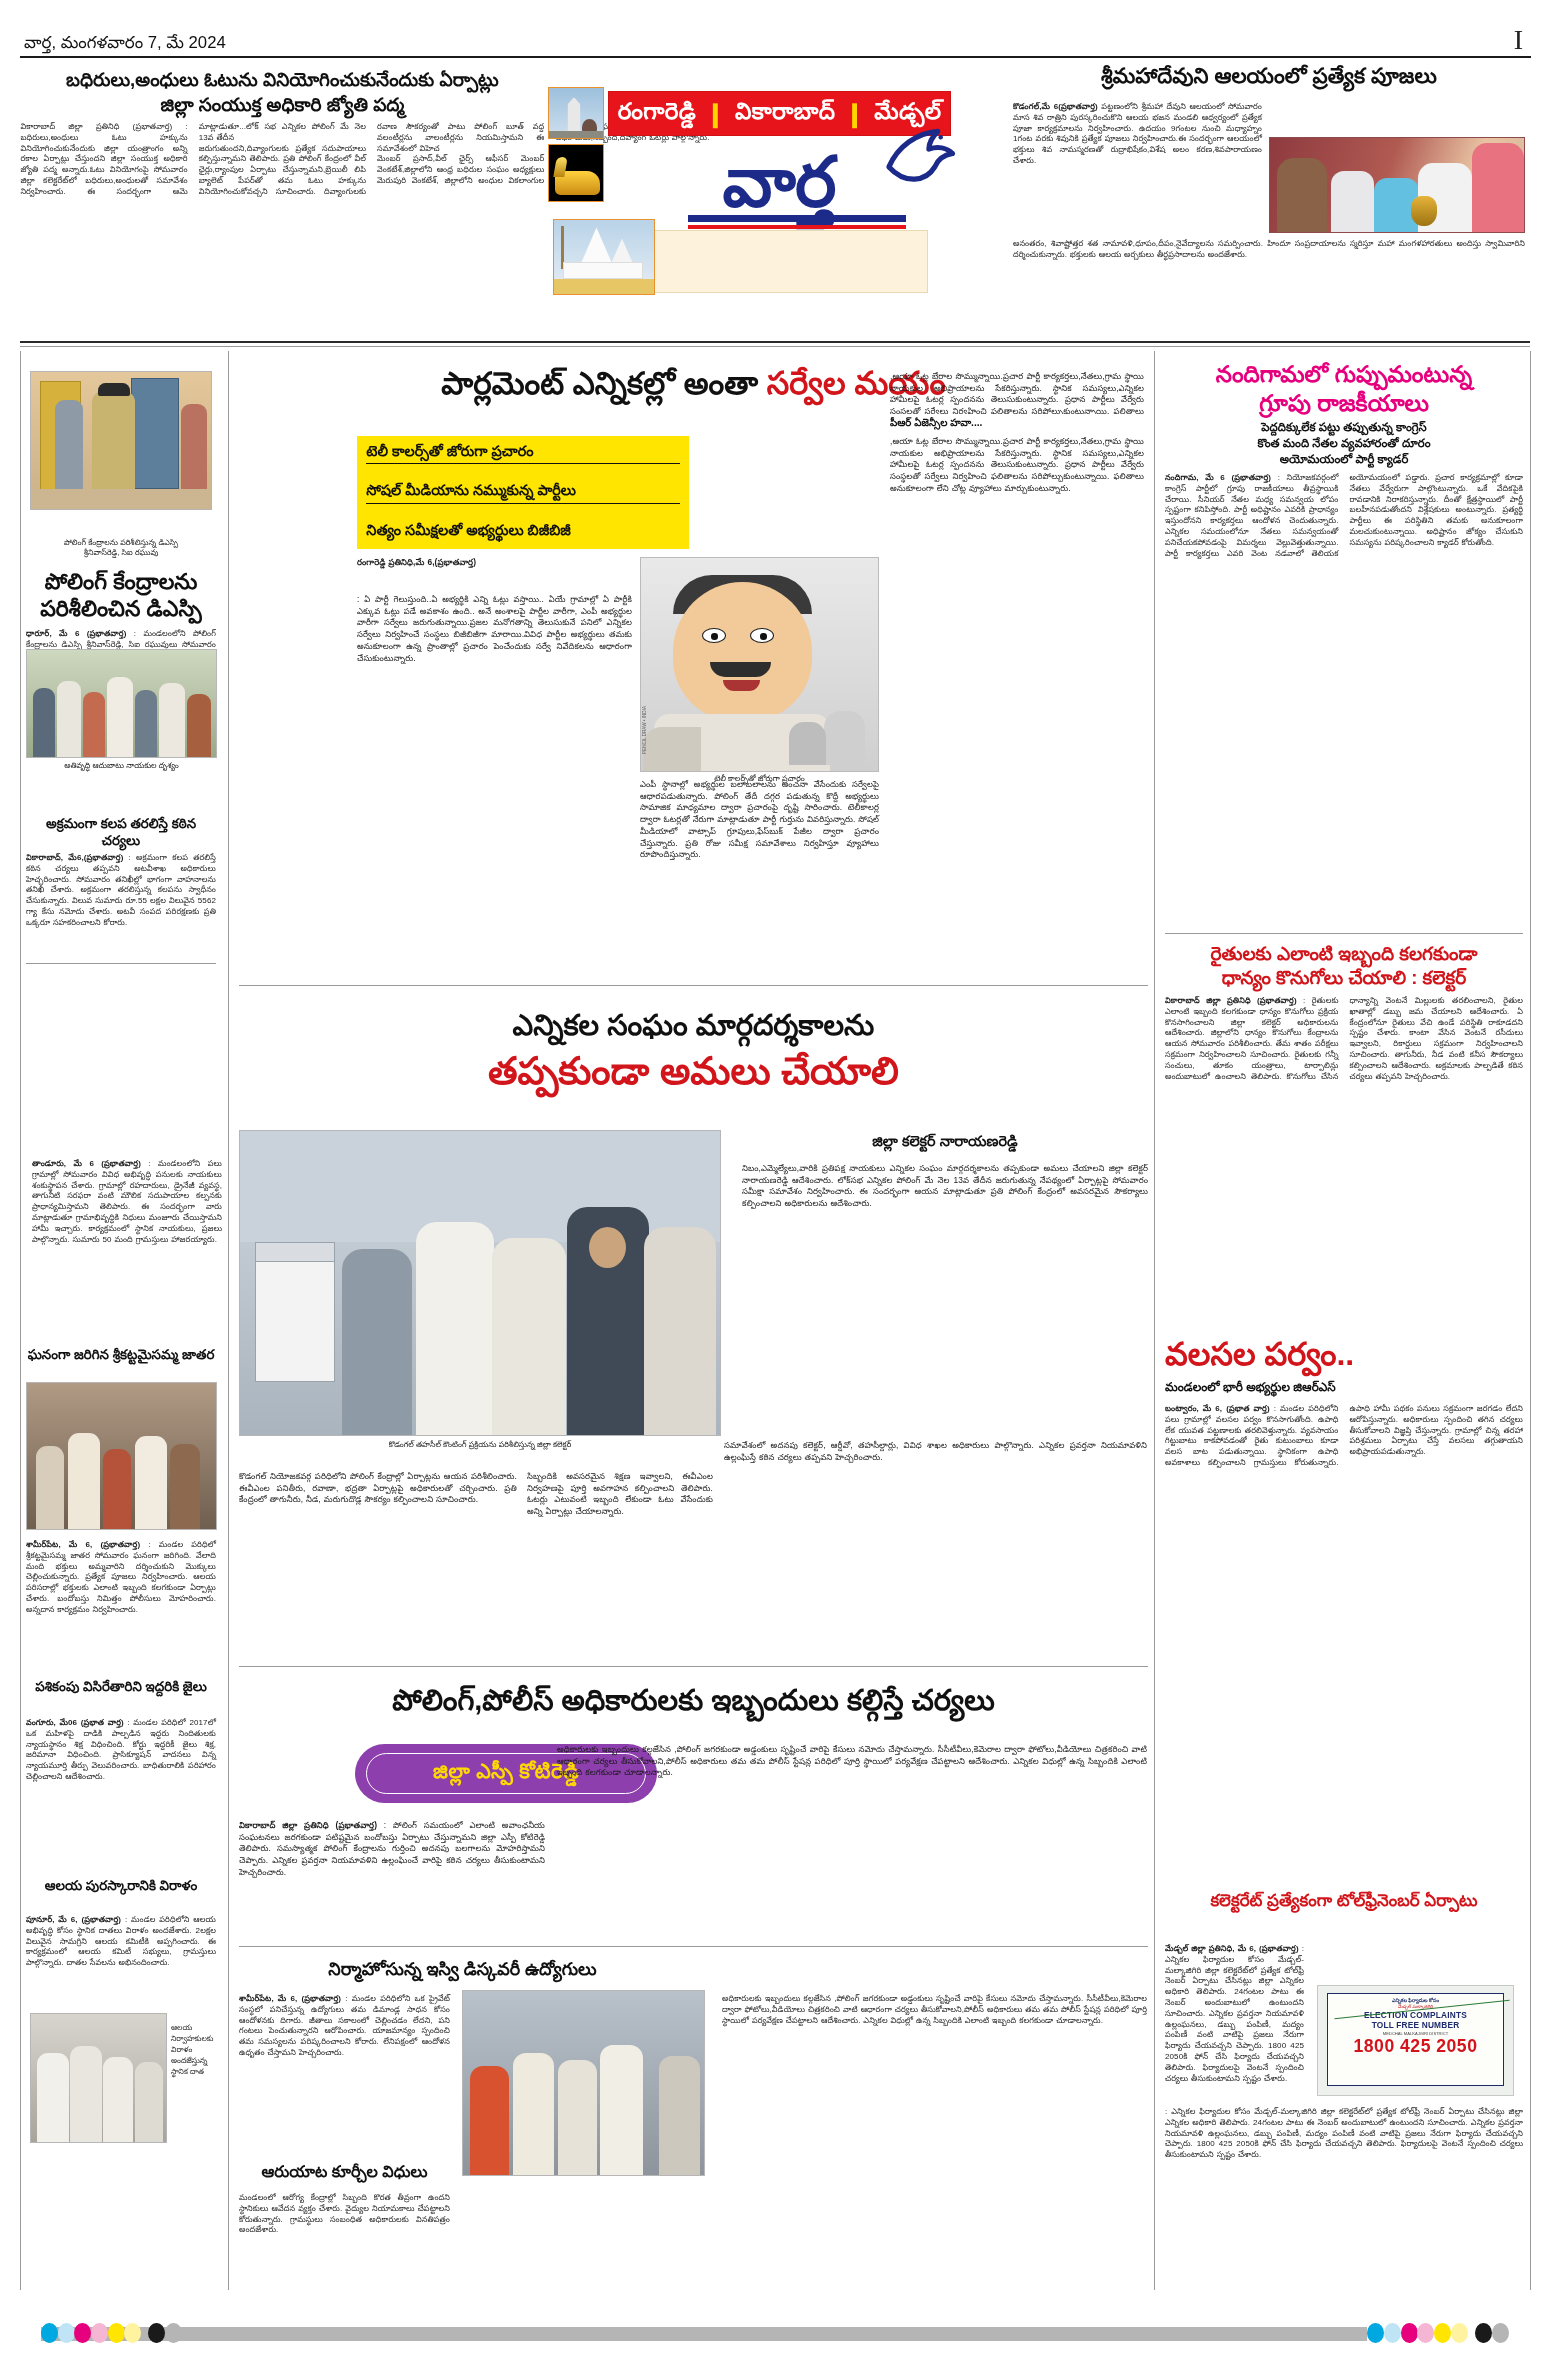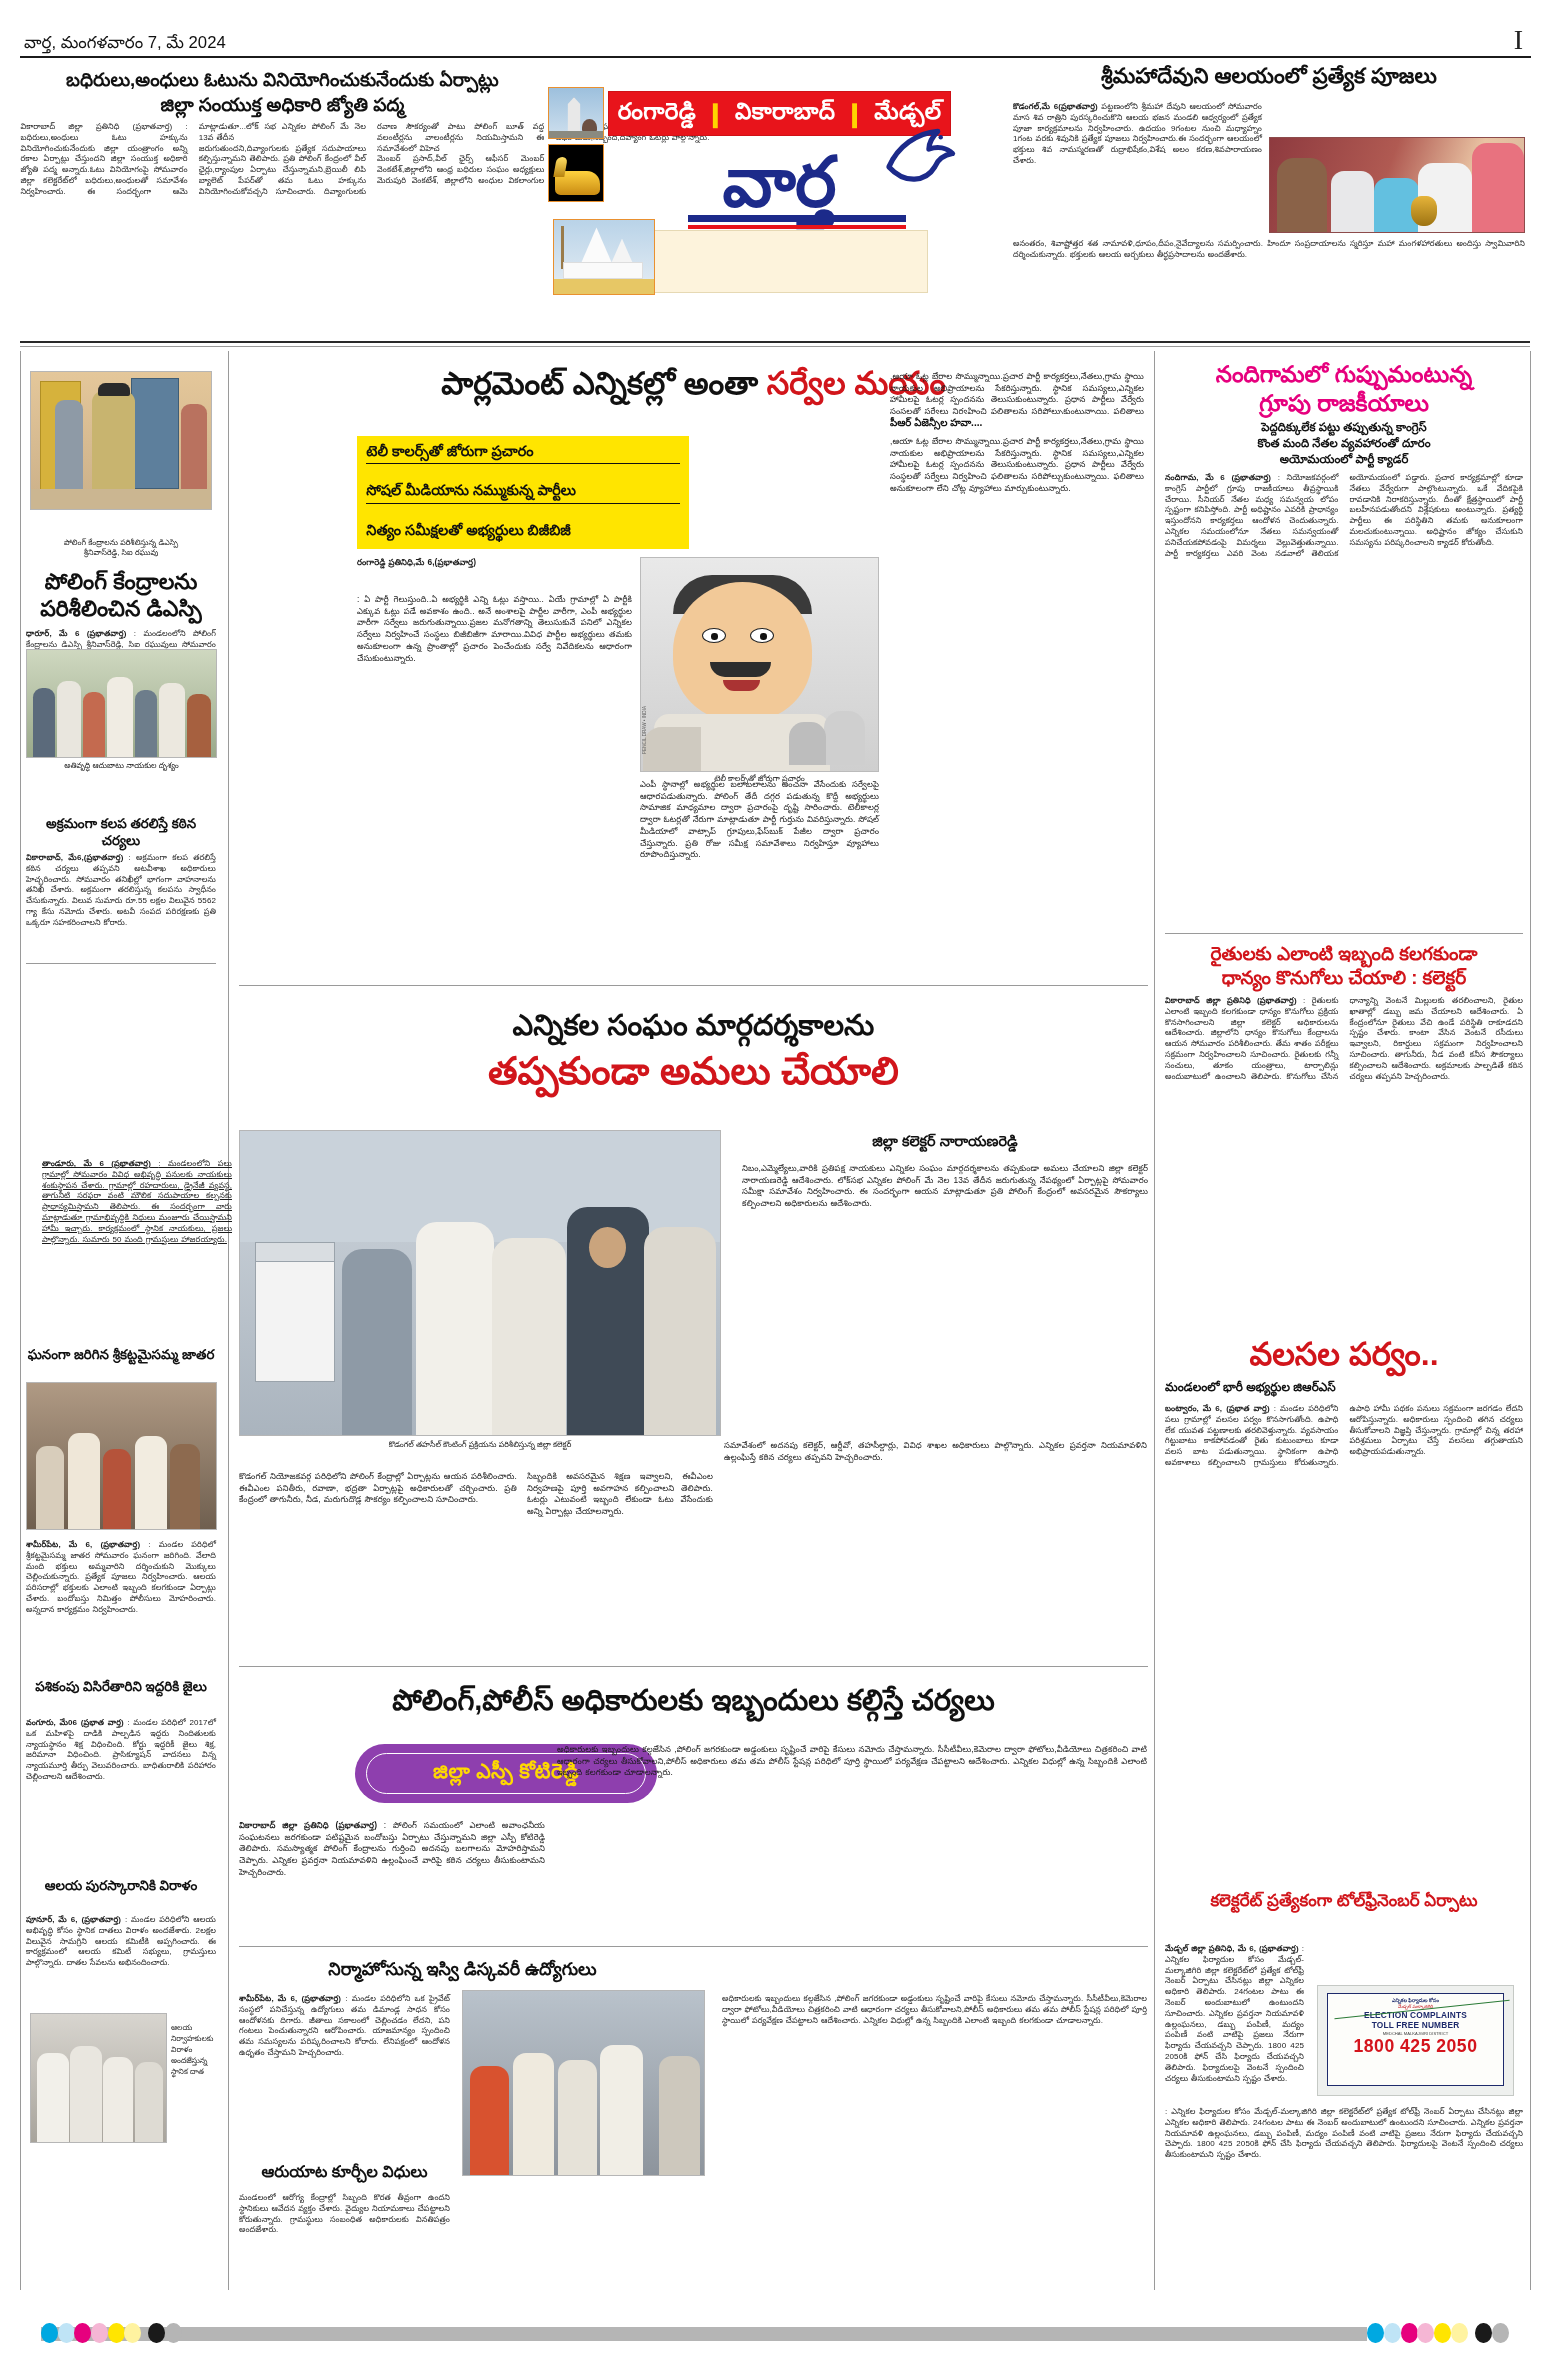--- a/index.html
+++ b/index.html
@@ -368,21 +368,21 @@
     <div class="p" style="left:5.6px;width:22px;height:69px;background:#5b6a7b;"></div>
     <div class="p" style="left:30px;width:24px;height:76px;background:#e9e6de;"></div>
     <div class="p" style="left:56px;width:22px;height:65px;background:#c46a4f;"></div>
     <div class="p" style="left:80px;width:26px;height:80px;background:#f0ece3;"></div>
     <div class="p" style="left:108px;width:22px;height:67px;background:#6d7d8b;"></div>
     <div class="p" style="left:132px;width:26px;height:74px;background:#ece8df;"></div>
     <div class="p" style="left:160px;width:24px;height:63px;background:#a6603f;"></div>
   </div>
   <div class="cap" style="left:26px; top:761px; width:191px;">అతివృద్ధి ఆదుబాటు నాయకుల దృశ్యం</div>
 
-  <div class="body-txt small" style="position:absolute; left:42px; top:1159px; width:190px;text-decoration:underline;">
+  <div class="body-txt small" style="position:absolute; left:32px; top:1159px; width:190px;">
     <span class="lead">తాండూరు, మే 6 (ప్రభాతవార్త)</span>
     <span>: మండలంలోని పలు గ్రామాల్లో సోమవారం వివిధ అభివృద్ధి పనులకు నాయకులు శంకుస్థాపన చేశారు. గ్రామాల్లో రహదారులు, డ్రైనేజీ వ్యవస్థ, తాగునీటి సరఫరా వంటి మౌలిక సదుపాయాల కల్పనకు ప్రాధాన్యమిస్తామని తెలిపారు. ఈ సందర్భంగా వారు మాట్లాడుతూ గ్రామాభివృద్ధికి నిధులు మంజూరు చేయిస్తామని హామీ ఇచ్చారు. కార్యక్రమంలో స్థానిక నాయకులు, ప్రజలు పాల్గొన్నారు. సుమారు 50 మంది గ్రామస్తులు హాజరయ్యారు.</span>
   </div>
 
   <div class="sec-h" style="left:26px; top:1347px; width:190px; font-size:13.4px; line-height:16.7px;">ఘనంగా జరిగిన శ్రీకట్టమైసమ్మ జాతర</div>
   <div class="photo L-photo3" style="top:1382px;">
     <div class="bg"></div>
     <div style="position:absolute;left:9.3px;bottom:0;width:28px;height:83px;background:#d8cdbb;border-radius:11px 11px 0 0;"></div>
     <div style="position:absolute;left:41px;bottom:0;width:32px;height:96px;background:#efe7d8;border-radius:11px 11px 0 0;"></div>
     <div style="position:absolute;left:76px;bottom:0;width:28px;height:80px;background:#b5533a;border-radius:11px 11px 0 0;"></div>
@@ -551,21 +551,21 @@
   <div class="red-h" style="position:absolute; left:1165px; top:942px; width:358px; text-align:center;
               font-size:18.6px; line-height:24px;">
     <div>రైతులకు ఎలాంటి ఇబ్బంది కలగకుండా</div>
     <div>ధాన్యం కొనుగోలు చేయాలి : కలెక్టర్</div>
   </div>
   <div class="body-txt small two-col" style="position:absolute; left:1165px; top:996px; width:358px;">
     <span class="lead">వికారాబాద్ జిల్లా ప్రతినిధి (ప్రభాతవార్త)</span>
     <span>: రైతులకు ఎలాంటి ఇబ్బంది కలగకుండా ధాన్యం కొనుగోలు ప్రక్రియ కొనసాగించాలని జిల్లా కలెక్టర్ అధికారులను ఆదేశించారు. జిల్లాలోని ధాన్యం కొనుగోలు కేంద్రాలను ఆయన సోమవారం పరిశీలించారు. తేమ శాతం పరీక్షలు సక్రమంగా నిర్వహించాలని సూచించారు. రైతులకు గన్నీ సంచులు, తూకం యంత్రాలు, టార్పాలిన్లు అందుబాటులో ఉంచాలని తెలిపారు. కొనుగోలు చేసిన ధాన్యాన్ని వెంటనే మిల్లులకు తరలించాలని, రైతుల ఖాతాల్లో డబ్బు జమ చేయాలని ఆదేశించారు. ఏ కేంద్రంలోనూ రైతులు వేచి ఉండే పరిస్థితి రాకూడదని స్పష్టం చేశారు. కాంటా వేసిన వెంటనే రసీదులు ఇవ్వాలని, రికార్డులు సక్రమంగా నిర్వహించాలని సూచించారు. తాగునీరు, నీడ వంటి కనీస సౌకర్యాలు కల్పించాలని ఆదేశించారు. అక్రమాలకు పాల్పడితే కఠిన చర్యలు తప్పవని హెచ్చరించారు.</span>
   </div>
 
-  <div class="red-h" style="position:absolute; left:1165px; top:1336px; width:358px; text-align:center;
+  <div class="red-h" style="position:absolute; left:1165px; top:1336px; width:358px; text-align:left;
               font-size:32px;">వలసల పర్వం..</div>
   <div style="position:absolute; left:1165px; top:1380px; width:358px; text-align:left;
               font-size:12px; font-weight:bold;">మండలంలో భారీ అభ్యర్థుల జిఆర్‌ఎస్</div>
   <div class="body-txt small two-col" style="position:absolute; left:1165px; top:1404px; width:358px;">
     <span class="lead">బంట్వారం, మే 6, (ప్రభాత వార్త)</span>
     <span>: మండల పరిధిలోని పలు గ్రామాల్లో వలసల పర్వం కొనసాగుతోంది. ఉపాధి లేక యువత పట్టణాలకు తరలివెళ్తున్నారు. వ్యవసాయం గిట్టుబాటు కాకపోవడంతో రైతు కుటుంబాలు కూడా వలస బాట పడుతున్నాయి. స్థానికంగా ఉపాధి అవకాశాలు కల్పించాలని గ్రామస్తులు కోరుతున్నారు. ఉపాధి హామీ పథకం పనులు సక్రమంగా జరగడం లేదని ఆరోపిస్తున్నారు. అధికారులు స్పందించి తగిన చర్యలు తీసుకోవాలని విజ్ఞప్తి చేస్తున్నారు. గ్రామాల్లో చిన్న తరహా పరిశ్రమలు ఏర్పాటు చేస్తే వలసలు తగ్గుతాయని అభిప్రాయపడుతున్నారు.</span>
   </div>
 
   <div class="red-h" style="position:absolute; left:1165px; top:1890px; width:358px; text-align:center;
               font-size:16.7px; line-height:22px;">కలెక్టరేట్ ప్రత్యేకంగా టోల్‌ఫ్రీనెంబర్ ఏర్పాటు</div>

